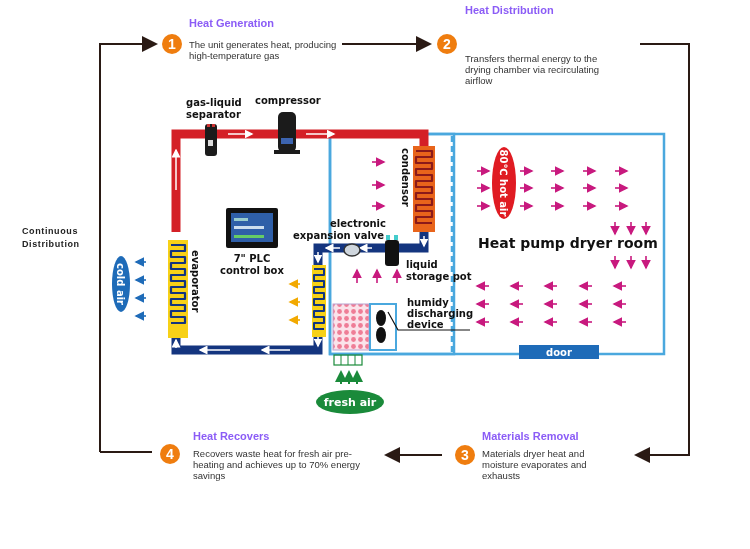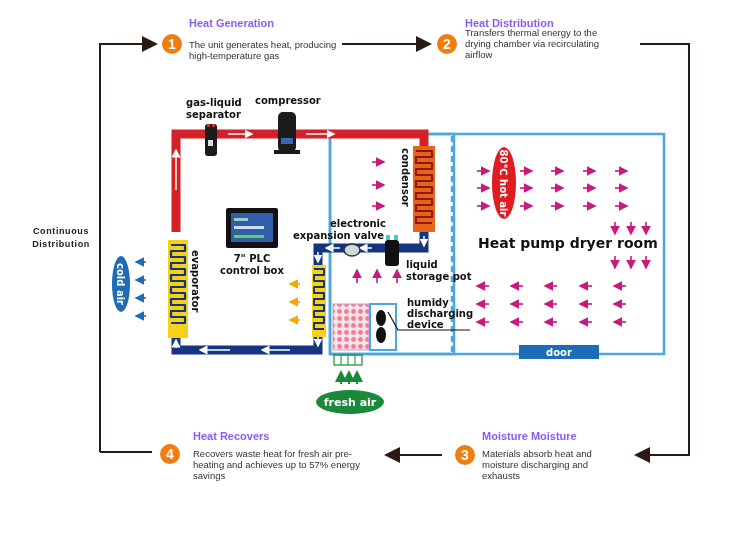--- a/index.html
+++ b/index.html
@@ -1,21 +1,21 @@
 <!DOCTYPE html>
 <html><head>
 <meta charset="utf-8">
 <style>
   html, body { margin:0; padding:0; background:#ffffff; }
   body { width:750px; height:549px; position:relative; overflow:hidden; font-family:"Liberation Sans", sans-serif; }
   .abs { position:absolute; }
   .step-title { position:absolute; font-weight:bold; font-size:11px; color:#8b5cf6; white-space:nowrap; }
   .step-desc { position:absolute; font-size:9.5px; line-height:11px; color:#333; }
   .badge { position:absolute; width:20px; height:20px; border-radius:50%; background:#ef7d0f; color:#fff; font-weight:bold; font-size:14px; text-align:center; line-height:20px; }
-  .cc-label { position:absolute; font-weight:bold; font-size:9px; letter-spacing:0.6px; color:#222; text-align:center; line-height:13px; }
+  .cc-label { position:absolute; font-weight:bold; font-size:9px; letter-spacing:0.6px; color:#222; line-height:13px; }
   svg text { font-family:"DejaVu Sans", sans-serif; }
 </style>
 </head>
 <body>
 
 <svg class="abs" style="left:0;top:0" width="750" height="549">
   <defs>
     <marker id="ah" markerWidth="8" markerHeight="8" refX="7" refY="4" orient="auto">
       <path d="M0,0 L8,4 L0,8 z" fill="#2a1a14"></path>
     </marker>
@@ -25,30 +25,30 @@
   <polyline points="640,44 689,44 689,455 636,455" fill="none" stroke="#2a1a14" stroke-width="2" marker-end="url(#ah)"></polyline>
   <line x1="442" y1="455" x2="386" y2="455" stroke="#2a1a14" stroke-width="2" marker-end="url(#ah)"></line>
   <line x1="100" y1="452" x2="152" y2="452" stroke="#2a1a14" stroke-width="2"></line>
 </svg>
 
 <div class="badge" style="left:162px;top:34px">1</div>
 <div class="step-title" style="left:189px;top:17px">Heat Generation</div>
 <div class="step-desc" style="left:189px;top:39px;width:160px">The unit generates heat, producing high-temperature gas</div>
 
 <div class="badge" style="left:437px;top:34px">2</div>
-<div class="step-title" style="left:465px;top:17px">Heat Distribution</div>
-<div class="step-desc" style="left:465px;top:27px;width:160px">Transfers thermal energy to the drying chamber via recirculating airflow</div>
+<div class="step-title" style="left:465px;top:4px">Heat Distribution</div>
+<div class="step-desc" style="left:465px;top:53px;width:160px">Transfers thermal energy to the drying chamber via recirculating airflow</div>
 
 <div class="badge" style="left:455px;top:445px">3</div>
-<div class="step-title" style="left:482px;top:430px">Moisture Moisture</div>
-<div class="step-desc" style="left:482px;top:448px;width:140px">Materials absorb heat and moisture discharging and exhausts</div>
+<div class="step-title" style="left:482px;top:430px">Materials Removal</div>
+<div class="step-desc" style="left:482px;top:448px;width:140px">Materials dryer heat and moisture evaporates and exhausts</div>
 
 <div class="badge" style="left:160px;top:444px">4</div>
 <div class="step-title" style="left:193px;top:430px">Heat Recovers</div>
-<div class="step-desc" style="left:193px;top:448px;width:190px">Recovers waste heat for fresh air pre-heating and achieves up to 57% energy savings</div>
+<div class="step-desc" style="left:193px;top:448px;width:190px">Recovers waste heat for fresh air pre-heating and achieves up to 70% energy savings</div>
 
 <div class="cc-label" style="left:22px;top:225px;width:78px">
   <div>Continuous</div>
   <div>Distribution</div>
 </div>
 
 <svg class="abs" style="left:0;top:0" width="750" height="549">
   <defs>
     <pattern id="dots" width="7" height="7" patternUnits="userSpaceOnUse">
       <rect width="7" height="7" fill="#fbe3ea"></rect>

